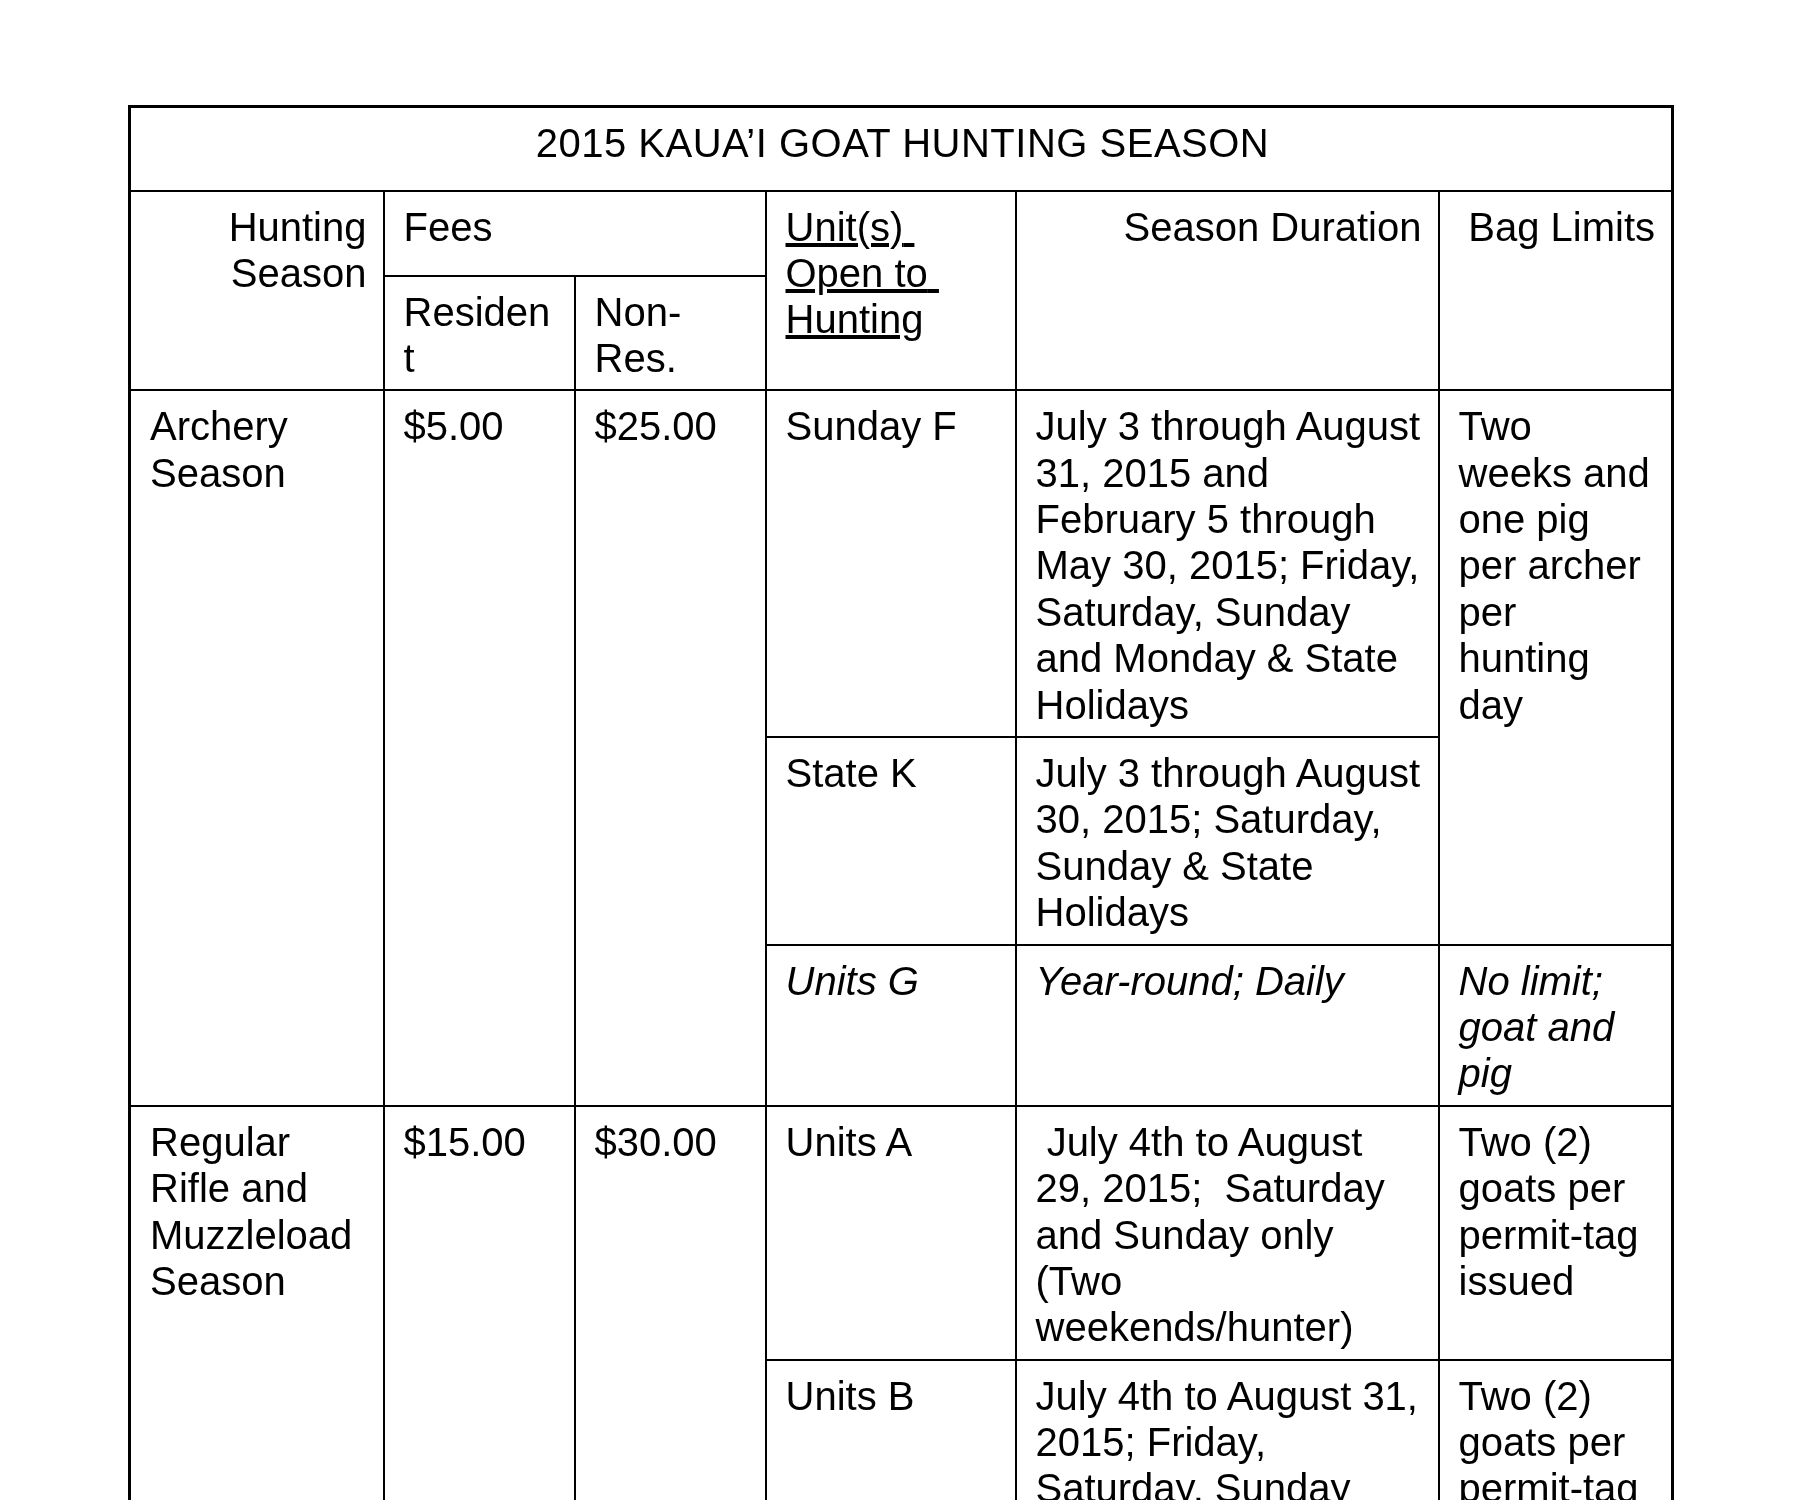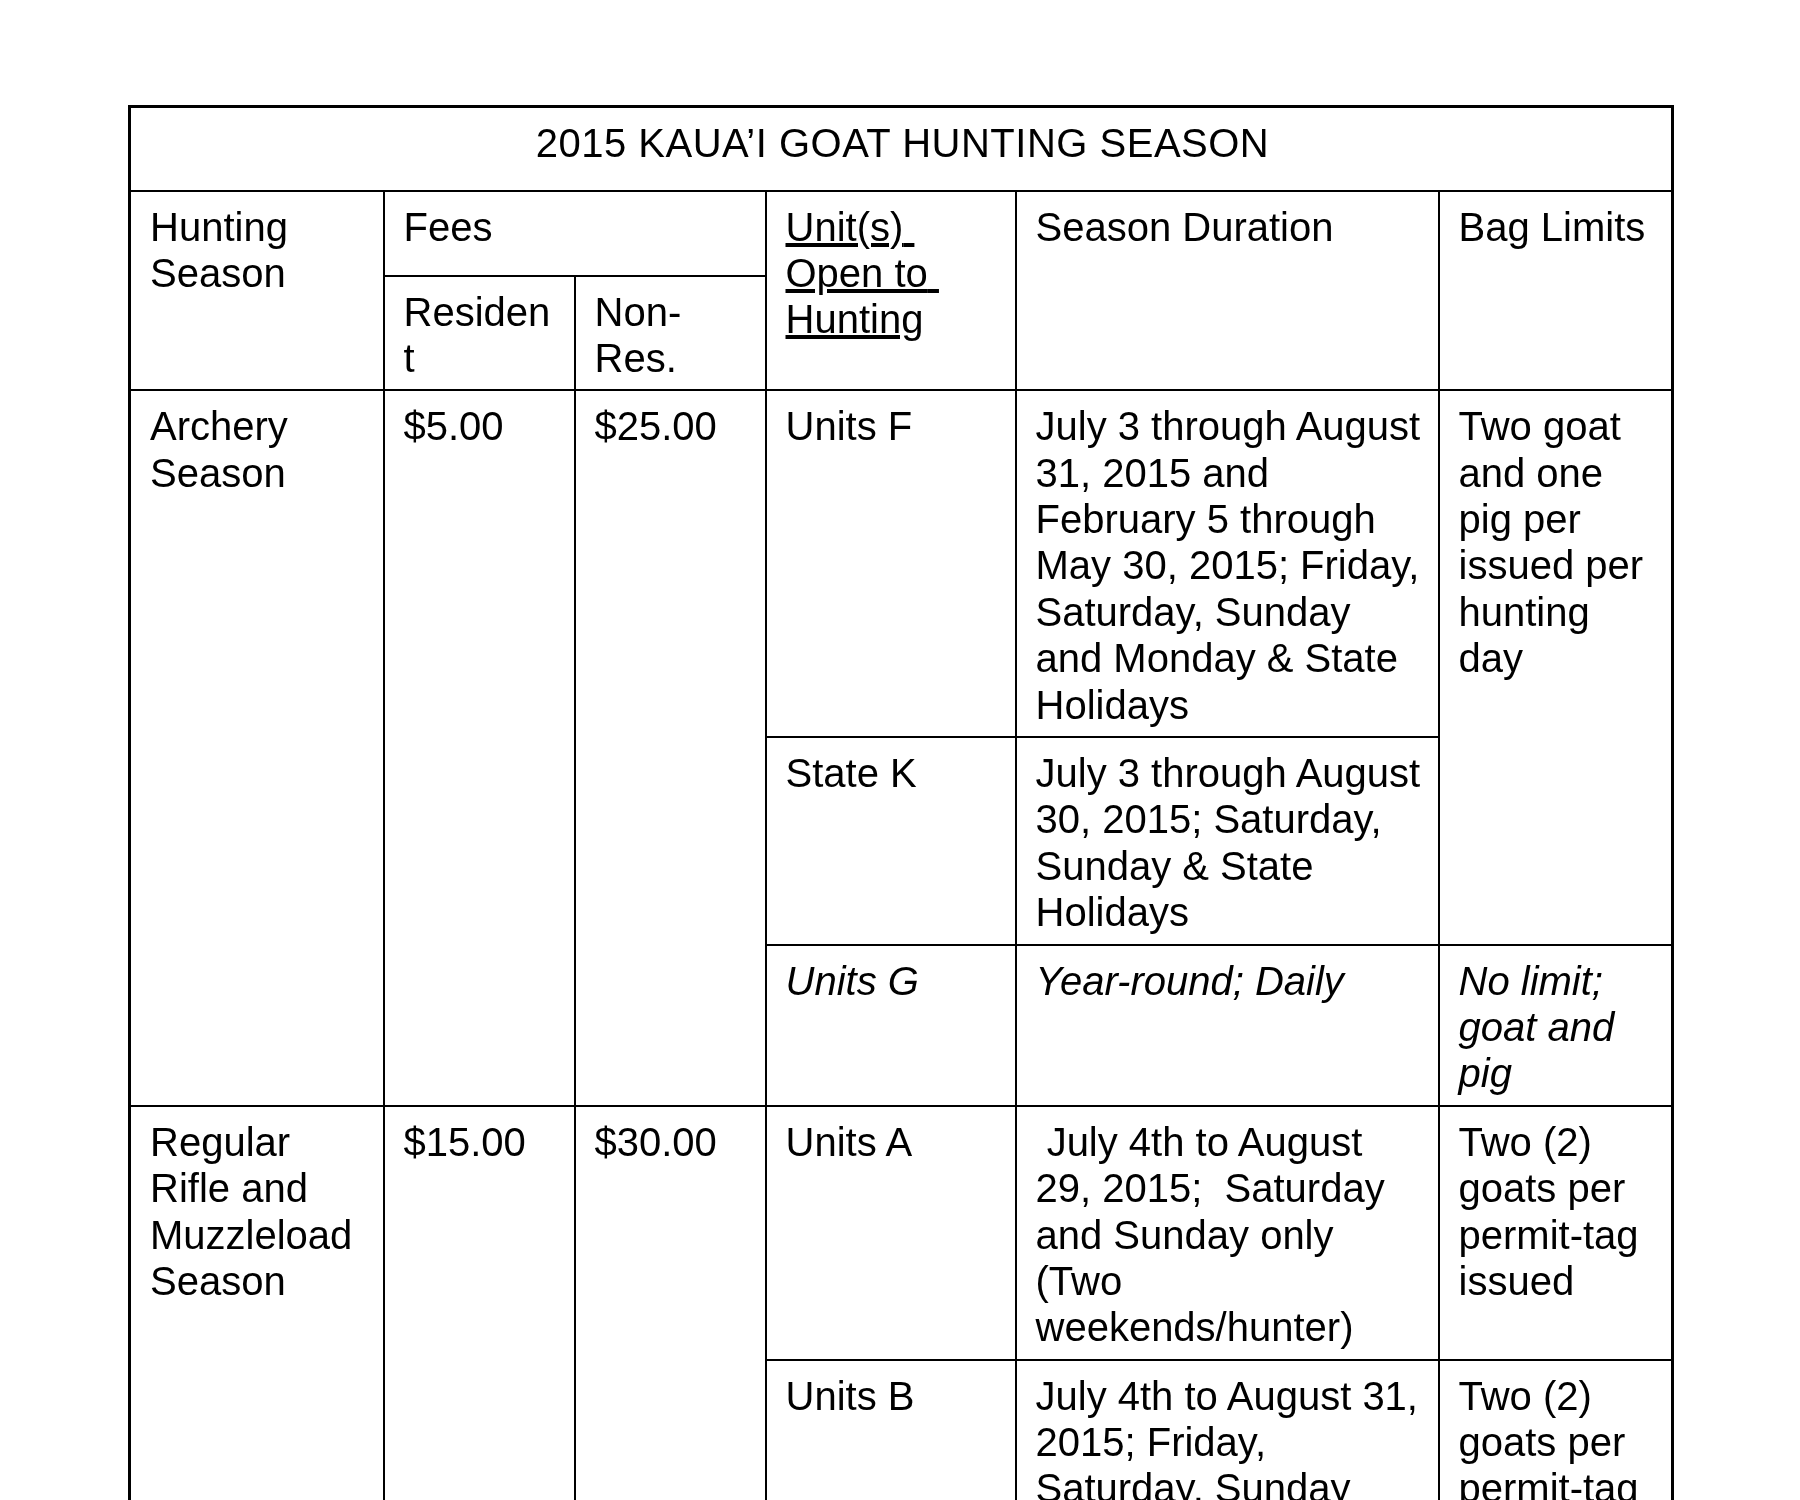--- a/index.html
+++ b/index.html
@@ -50,21 +50,21 @@
   tr.r-b     { height: 209px; }
 
   td.title-cell {
     border-bottom: 3px solid #000;
     text-align: center;
     vertical-align: bottom;
     padding-bottom: 10px;
     letter-spacing: 0.5px;
   }
   td.hc {           
-    text-align: left;
+    text-align: right;
     vertical-align: middle;
     padding-left: 6px;
   }
   td.hb {           
     text-align: left;
     vertical-align: bottom;
     padding-bottom: 6px;
     padding-left: 6px;
   }
   td.units-head {   
@@ -112,23 +112,23 @@
 
     <tr class="r-h2">
       <td class="hb">Resident</td>
       <td class="hb">Non-Res.</td>
     </tr>
 
     <tr class="r-f">
       <td rowspan="3">Archery Season</td>
       <td rowspan="3" class="offset">$5.00</td>
       <td rowspan="3" class="offset">$25.00</td>
-      <td class="offset">Units F</td>
+      <td class="offset">Sunday F</td>
       <td class="dur">July 3 through August 31, 2015 and February 5 through May 30, 2015; Friday, Saturday, Sunday and Monday &amp; State Holidays</td>
-      <td rowspan="2" class="bag">Two goat and one pig per issued per hunting day</td>
+      <td rowspan="2" class="bag">Two weeks and one pig per archer per hunting day</td>
     </tr>
 
     <tr class="r-k">
       <td>State K</td>
       <td class="dur">July 3 through August 30, 2015; Saturday, Sunday &amp; State Holidays</td>
     </tr>
 
     <tr class="r-g">
       <td>Units G</td>
       <td class="dur">Year-round; Daily</td>

